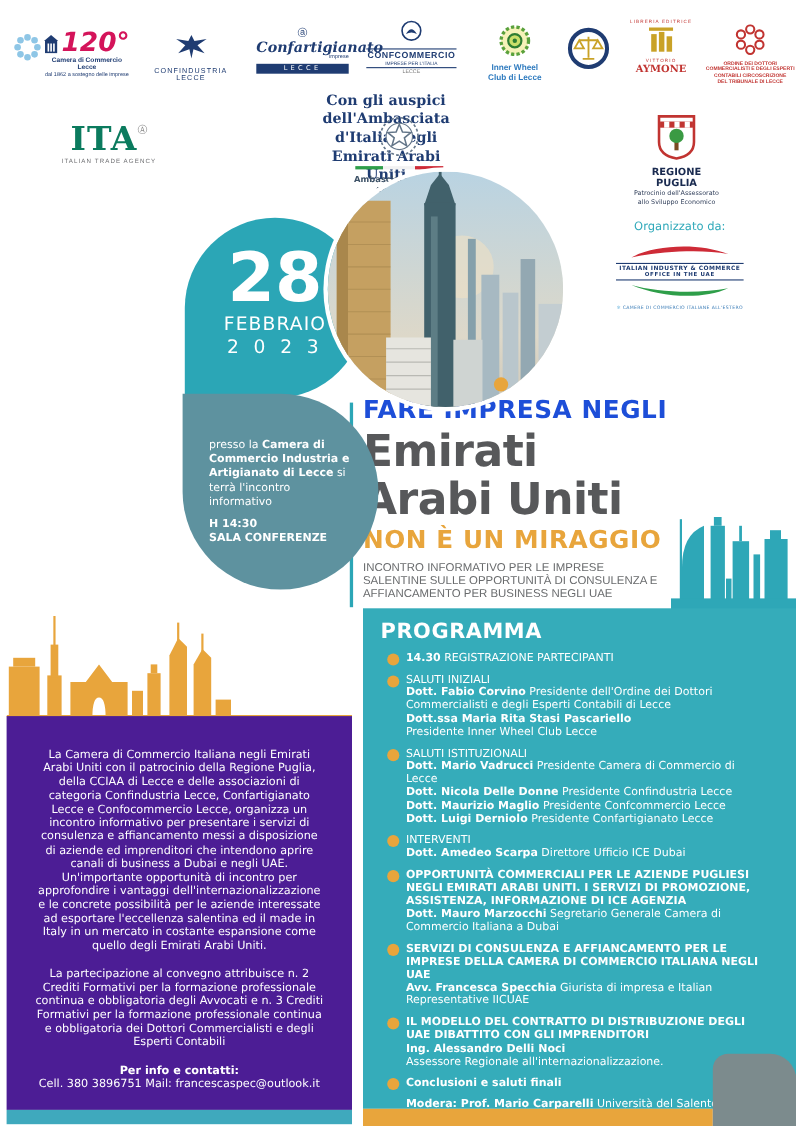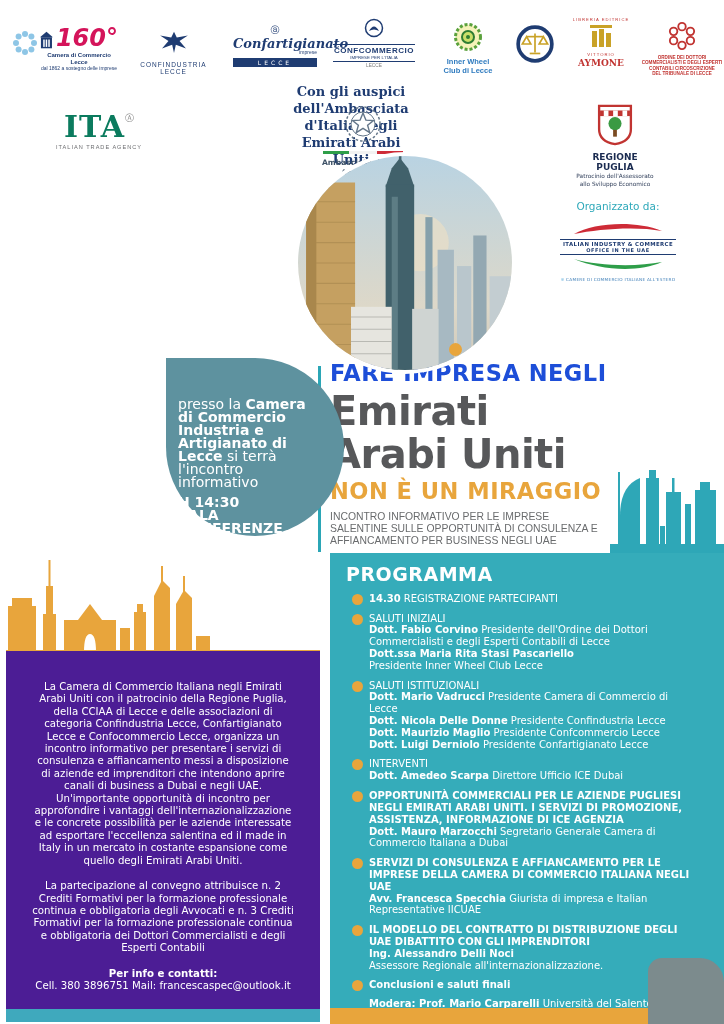--- a/index.html
+++ b/index.html
@@ -21,21 +21,21 @@
   .ita-txt{font-family:"DejaVu Serif","Liberation Serif",serif;font-weight:bold;color:#0b7b5e;
            font-size:30px;line-height:1;letter-spacing:1px;}
   .tricolor{height:3px;background:linear-gradient(90deg,#2e9e49 0 32%,#f2f2f2 32% 68%,#ce2b37 68% 100%);}
   
   .date-circle{left:168px;top:198px;width:164px;height:164px;background:#2ba6b6;color:#fff;
                border-radius:50% 50% 50% 0;z-index:1;text-align:center;}
   .photo-circle{left:298px;top:156px;width:214px;height:214px;border-radius:50%;overflow:hidden;
                 z-index:2;box-shadow:0 0 0 4px #fff;}
   .venue-circle{left:166px;top:358px;width:178px;height:178px;background:#5e929f;color:#fff;
                 border-radius:0 50% 50% 50%;z-index:1;}
-  .venue-inner{padding:40px 20px 0 12px;font-size:14px;line-height:13px;}
+  .venue-inner{padding:40px 20px 0 24px;font-size:10px;line-height:13px;}
   
   .kicker{color:#1d4ed8;font-weight:bold;font-size:22.5px;letter-spacing:.5px;line-height:1;}
   .main-title{color:#57585a;font-weight:bold;font-size:40px;line-height:43px;letter-spacing:-.5px;}
   .tagline{color:#e8a53c;font-weight:bold;font-size:22.5px;line-height:1;letter-spacing:.5px;}
   .subtitle{color:#696b6d;font-size:10.4px;line-height:11.8px;font-family:"Liberation Sans",sans-serif;}
   
   .left-block{left:6px;top:651px;width:314px;height:358px;background:#4c1d95;color:#fff;}
   .left-inner{padding:30px 26px 0;font-size:10.2px;line-height:12.4px;text-align:center;}
   .left-inner p{margin:0;}
   .right-panel{left:330px;top:553px;width:394px;height:455px;background:#35acba;color:#fff;}
@@ -76,21 +76,21 @@
 
   <div class="logo" style="left:40px;top:26px;width:78px;">
     <div class="camcom-row">
       <svg width="14" height="20" viewBox="0 0 14 20">
         <polygon points="0,7 14,7 7,1" fill="#1f3c72"></polygon>
           <rect x="1" y="7" width="12" height="12" fill="#1f3c72"></rect>
         <rect x="3.5" y="9.5" width="1.6" height="8" fill="#fff"></rect>
           <rect x="6.2" y="9.5" width="1.6" height="8" fill="#fff"></rect>
         <rect x="9" y="9.5" width="1.6" height="8" fill="#fff"></rect>
       </svg>
-      <span class="num160">160°</span>
+      <span class="num160">120°</span>
     </div>
     <div class="cap b" style="font-size:6px;margin-top:2px;">Camera di Commercio Lecce</div>
     <div class="cap" style="font-size:5px;">dal 1862 a sostegno delle imprese</div>
   </div>
 
   <div class="logo" style="left:131px;top:30px;width:85px;">
     <svg width="32" height="24" viewBox="0 0 34 26">
       <path d="M17,2 L20,8 L32,6 L23,12 L30,20 L19,16 L17,25 L15,16 L4,20 L11,12 L2,6 L14,8 Z" fill="#1f3c72"></path>
     </svg>
     <div class="cap" style="font-size:6.5px;letter-spacing:1px;margin-top:3px;">CONFINDUSTRIA LECCE</div>
@@ -224,20 +224,25 @@
       <svg width="92" height="12" viewBox="0 0 92 12">
         <path d="M2,1 C28,12 66,15 90,4 C64,9 26,8 2,1 Z" fill="#2e9e49"></path>
       </svg>
     </div>
     <div style="font-size:4.2px;color:#3f7fb8;letter-spacing:.3px;margin-top:3px;">
       <span style="color:#8ec6e6;">✻</span>
       <span>CAMERE DI COMMERCIO ITALIANE ALL'ESTERO</span>
     </div>
   </div>
 
+  <div class="abs date-circle">
+    <div style="padding-top:26px;font-weight:bold;font-size:62px;line-height:.95;">28</div>
+    <div style="font-size:17px;letter-spacing:1px;margin-top:2px;">FEBBRAIO</div>
+    <div style="font-size:17px;letter-spacing:4px;margin-top:1px;">2 0 2 3</div>
+  </div>
 
   <div class="abs photo-circle">
     <svg width="214" height="214" viewBox="0 0 210 210">
       <defs>
         <linearGradient id="sky" x1="0" y1="0" x2="0" y2="1">
           <stop offset="0" stop-color="#b9d3e2"></stop>
             <stop offset="0.7" stop-color="#ddd8c9"></stop>
             <stop offset="1" stop-color="#cfc8b8"></stop>
         </linearGradient>
       </defs>

